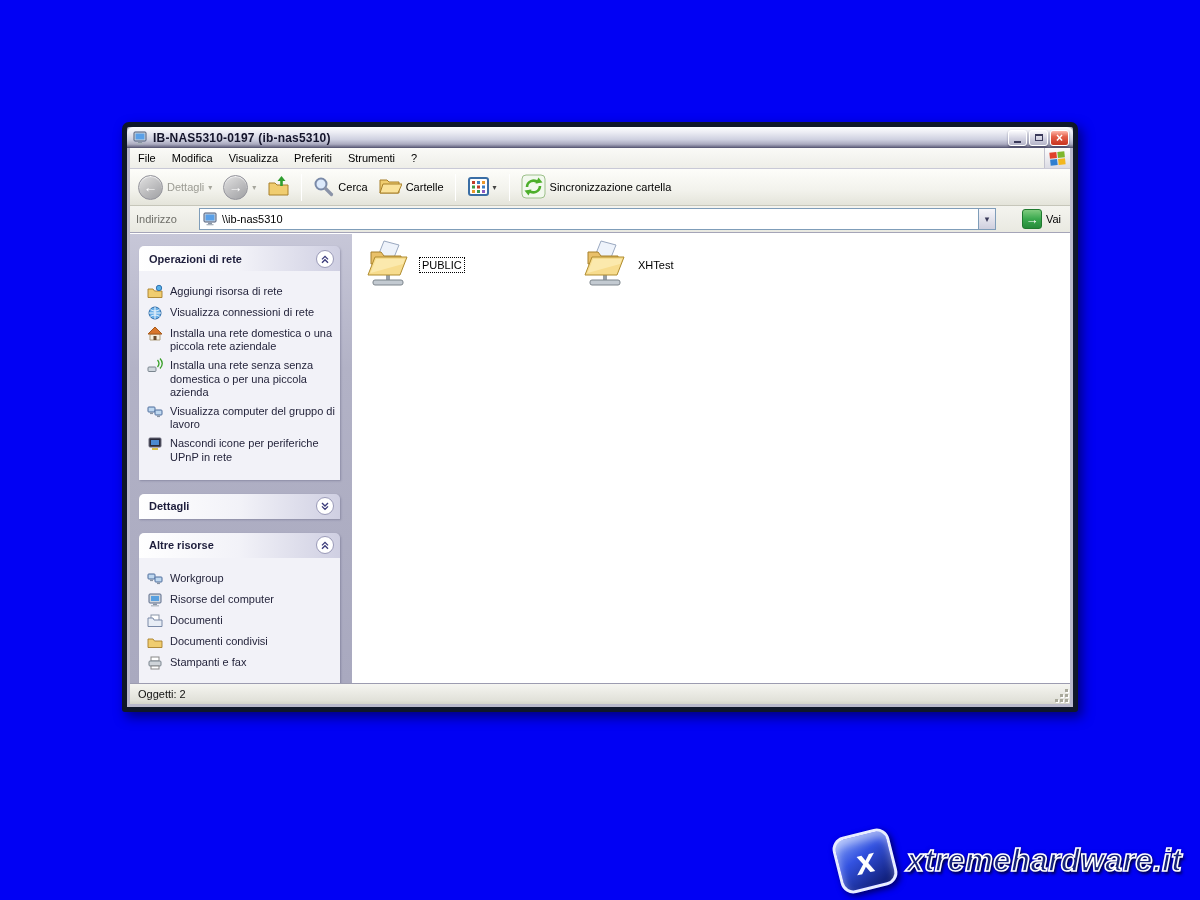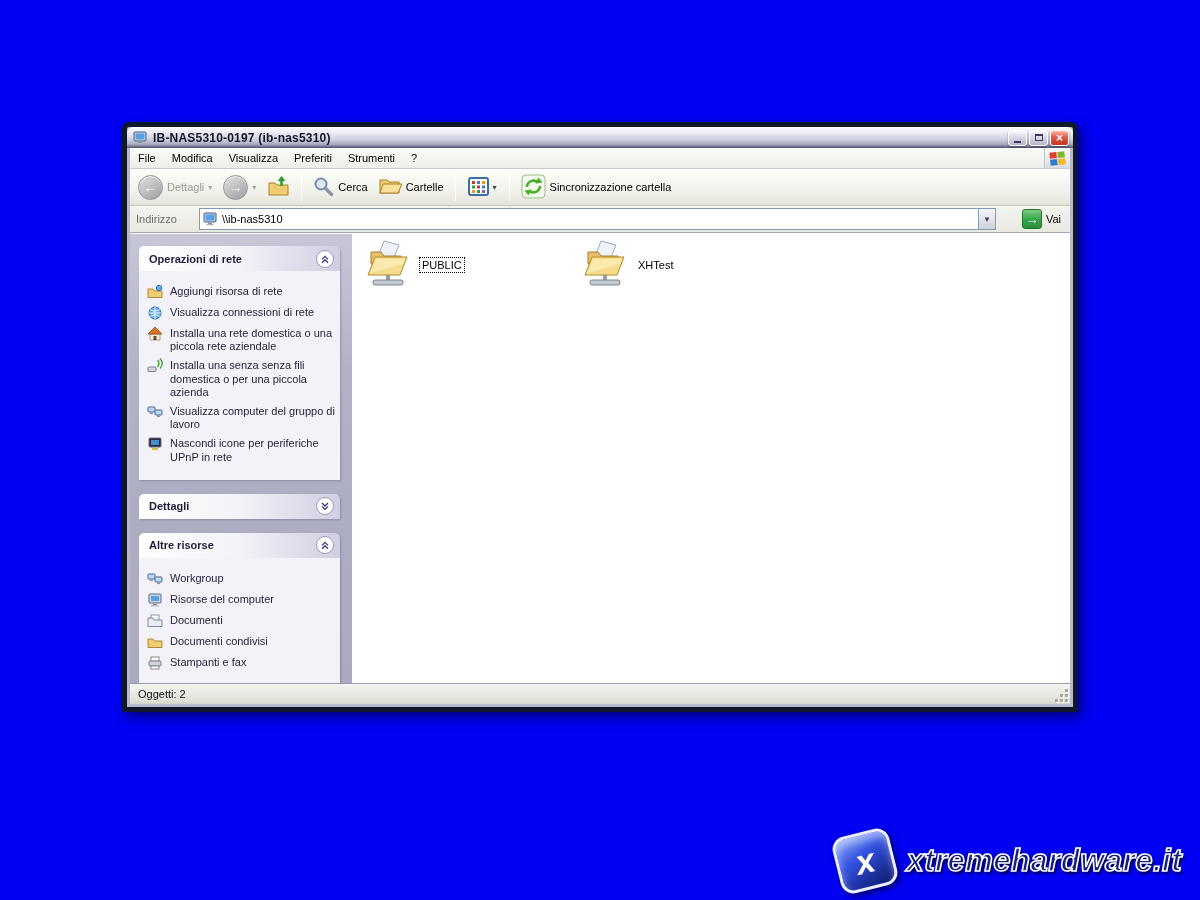--- a/index.html
+++ b/index.html
@@ -334,21 +334,21 @@
                     <polygon points="8,1 15,8 1,8" fill="#d8762a" stroke="#a85a1a"></polygon>
                     <rect x="6.5" y="10" width="3" height="4" fill="#6a4a2a"></rect>
                   </svg></span>
               <span class="pane-item-label">Installa una rete domestica o una piccola rete aziendale</span>
             </div>
             <div class="pane-item">
               <span class="icon16"><svg viewBox="0 0 16 16" width="16" height="16">
                     <rect x="1" y="9" width="8" height="4.5" rx="1" fill="#cfd6dd" stroke="#7a858f"></rect>
                     <path d="M10.5 9 q3 -3.5 0 -7 M13 10.5 q4.5 -5 0 -10" stroke="#3aa02a" stroke-width="1.3" fill="none"></path>
                   </svg></span>
-              <span class="pane-item-label">Installa una senza senza fili domestica o per una piccola azienda</span>
+              <span class="pane-item-label">Installa una rete senza senza domestica o per una piccola azienda</span>
             </div>
             <div class="pane-item">
               <span class="icon16"><svg viewBox="0 0 16 16" width="16" height="16">
                     <rect x="1" y="3" width="7" height="5" rx="0.8" fill="#bfd8f0" stroke="#4a6a9a"></rect>
                     <rect x="8" y="6" width="7" height="5" rx="0.8" fill="#bfd8f0" stroke="#4a6a9a"></rect>
                     <rect x="3" y="8.5" width="3" height="1.6" fill="#8a95a5"></rect>
                     <rect x="10" y="11.5" width="3" height="1.6" fill="#8a95a5"></rect>
                   </svg></span>
               <span class="pane-item-label">Visualizza computer del gruppo di lavoro</span>
             </div>

